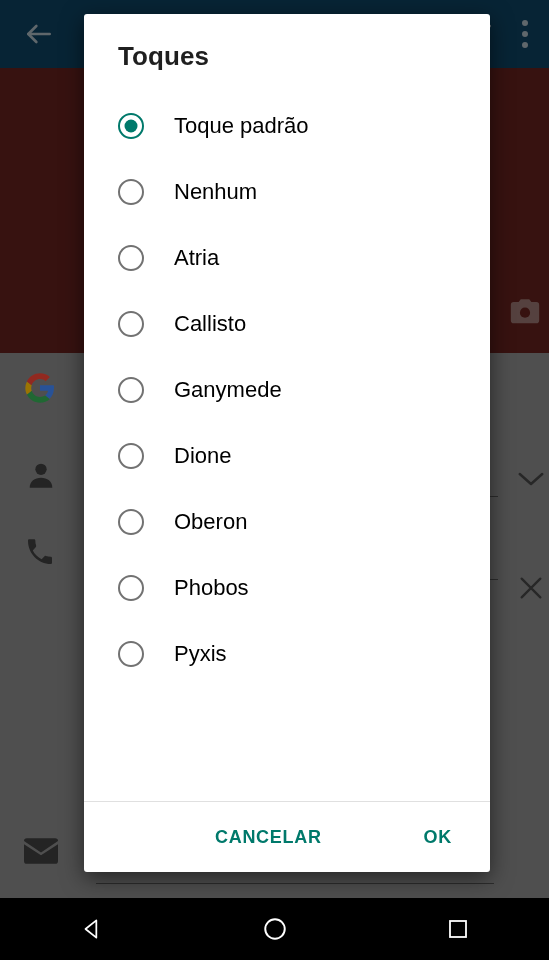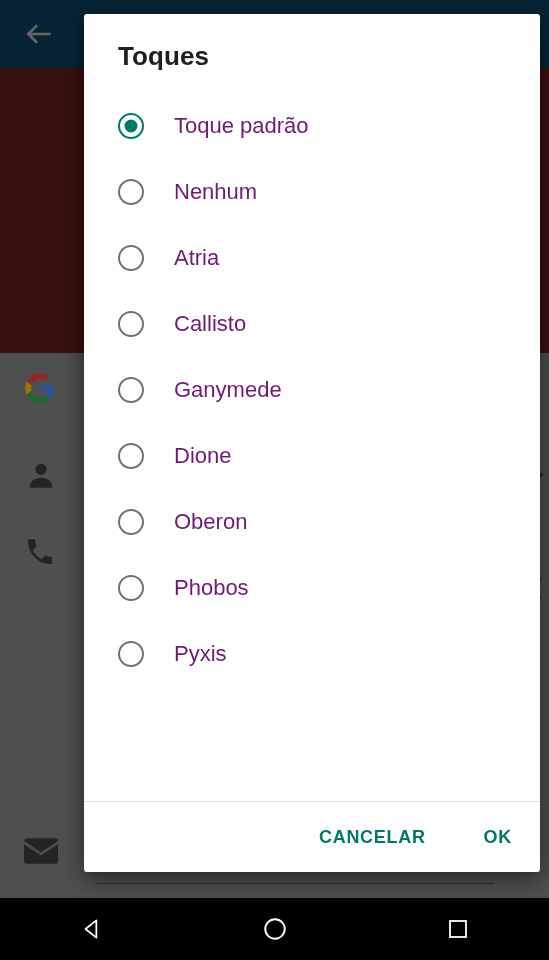--- a/index.html
+++ b/index.html
@@ -113,21 +113,21 @@
     height: 898px;
     background: rgba(0,0,0,0.38);
     pointer-events: none;
   }
 
   
   #dialog {
     position: absolute;
     left: 84px;
     top: 14px;
-    width: 456px;
+    width: 406px;
     height: 858px;
     background: #ffffff;
     border-radius: 3px;
     box-shadow: 0 6px 22px rgba(0,0,0,0.55);
     display: flex;
     flex-direction: column;
     overflow: hidden;
   }
 
   .dlg-title {
@@ -172,37 +172,38 @@
     left: 50%; top: 50%;
     transform: translate(-50%,-50%);
     width: 13px; height: 13px;
     border-radius: 50%;
     background: #00796B;
   }
 
   .opt-label {
     margin-left: 30px;
     font-size: 22px;
-    color: #701a75;
+    color: #000000;
     white-space: nowrap;
   }
 
   .dlg-divider {
     height: 1px;
     background: #e0e0e0;
     flex: 0 0 auto;
   }
 
   .dlg-actions {
     flex: 0 0 auto;
     height: 70px;
     display: flex;
     align-items: center;
     justify-content: flex-end;
-    padding-right: 8px;
+    padding-right: 18px;
+    gap: 44px;
   }
   .dlg-btn {
     background: none;
     border: none;
     color: #00796B;
     font-family: "Liberation Sans", sans-serif;
     font-size: 18px;
     font-weight: bold;
     letter-spacing: 0.7px;
     padding: 10px 14px;

